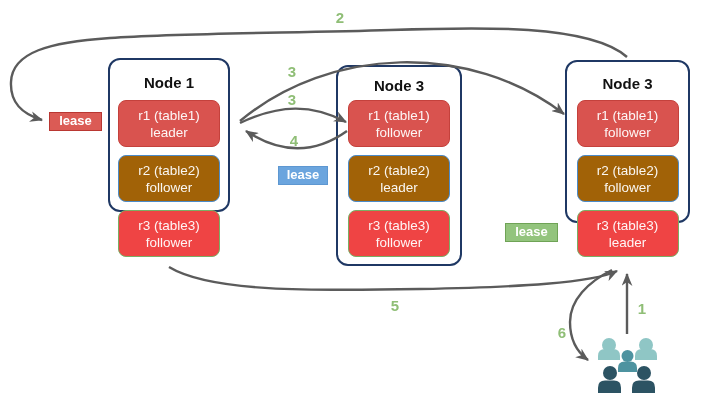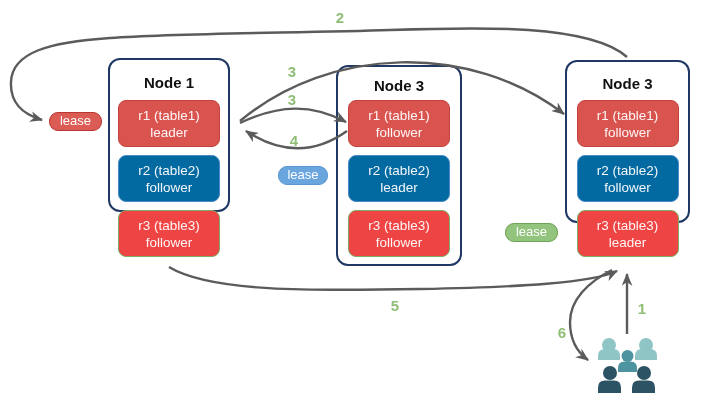--- a/index.html
+++ b/index.html
@@ -33,31 +33,32 @@
     margin:0 auto 8px auto;
     border-radius:8px;
     box-sizing:border-box;
     text-align:center;
     color:rgba(255,255,255,0.95);
     font-size:13.5px;line-height:17px;
     padding-top:6px;
   }
   .replica .rline{display:block;}
   .replica.red{background:#D9534F;border:1px solid #C4413C;}
-  .replica.blue{background:#0369a1;border:1px solid #4C8BC9;}
+  .replica.blue{background:#a16207;border:1px solid #4C8BC9;}
   .replica.green{background:#ef4444;border:1px solid #7BAD64;}
 
   .lease{
     position:absolute;
     box-sizing:border-box;
-    border-radius:9px;
+    border-radius:0;
     text-align:center;
     color:#ffffff;
     font-size:13px;line-height:16px;
     z-index:3;
+    font-weight:bold;
   }
   .lease.red{background:#DB5B55;border:1.5px solid #B93732;}
   .lease.blue{background:#6BA5DE;border:1.5px solid #5D97D1;}
   .lease.green{background:#93C47D;border:1.5px solid #6FA356;}
 
   .step{
     position:absolute;
     transform:translate(-50%,-50%);
     font-size:15px;font-weight:bold;
     color:#8FBE76;

